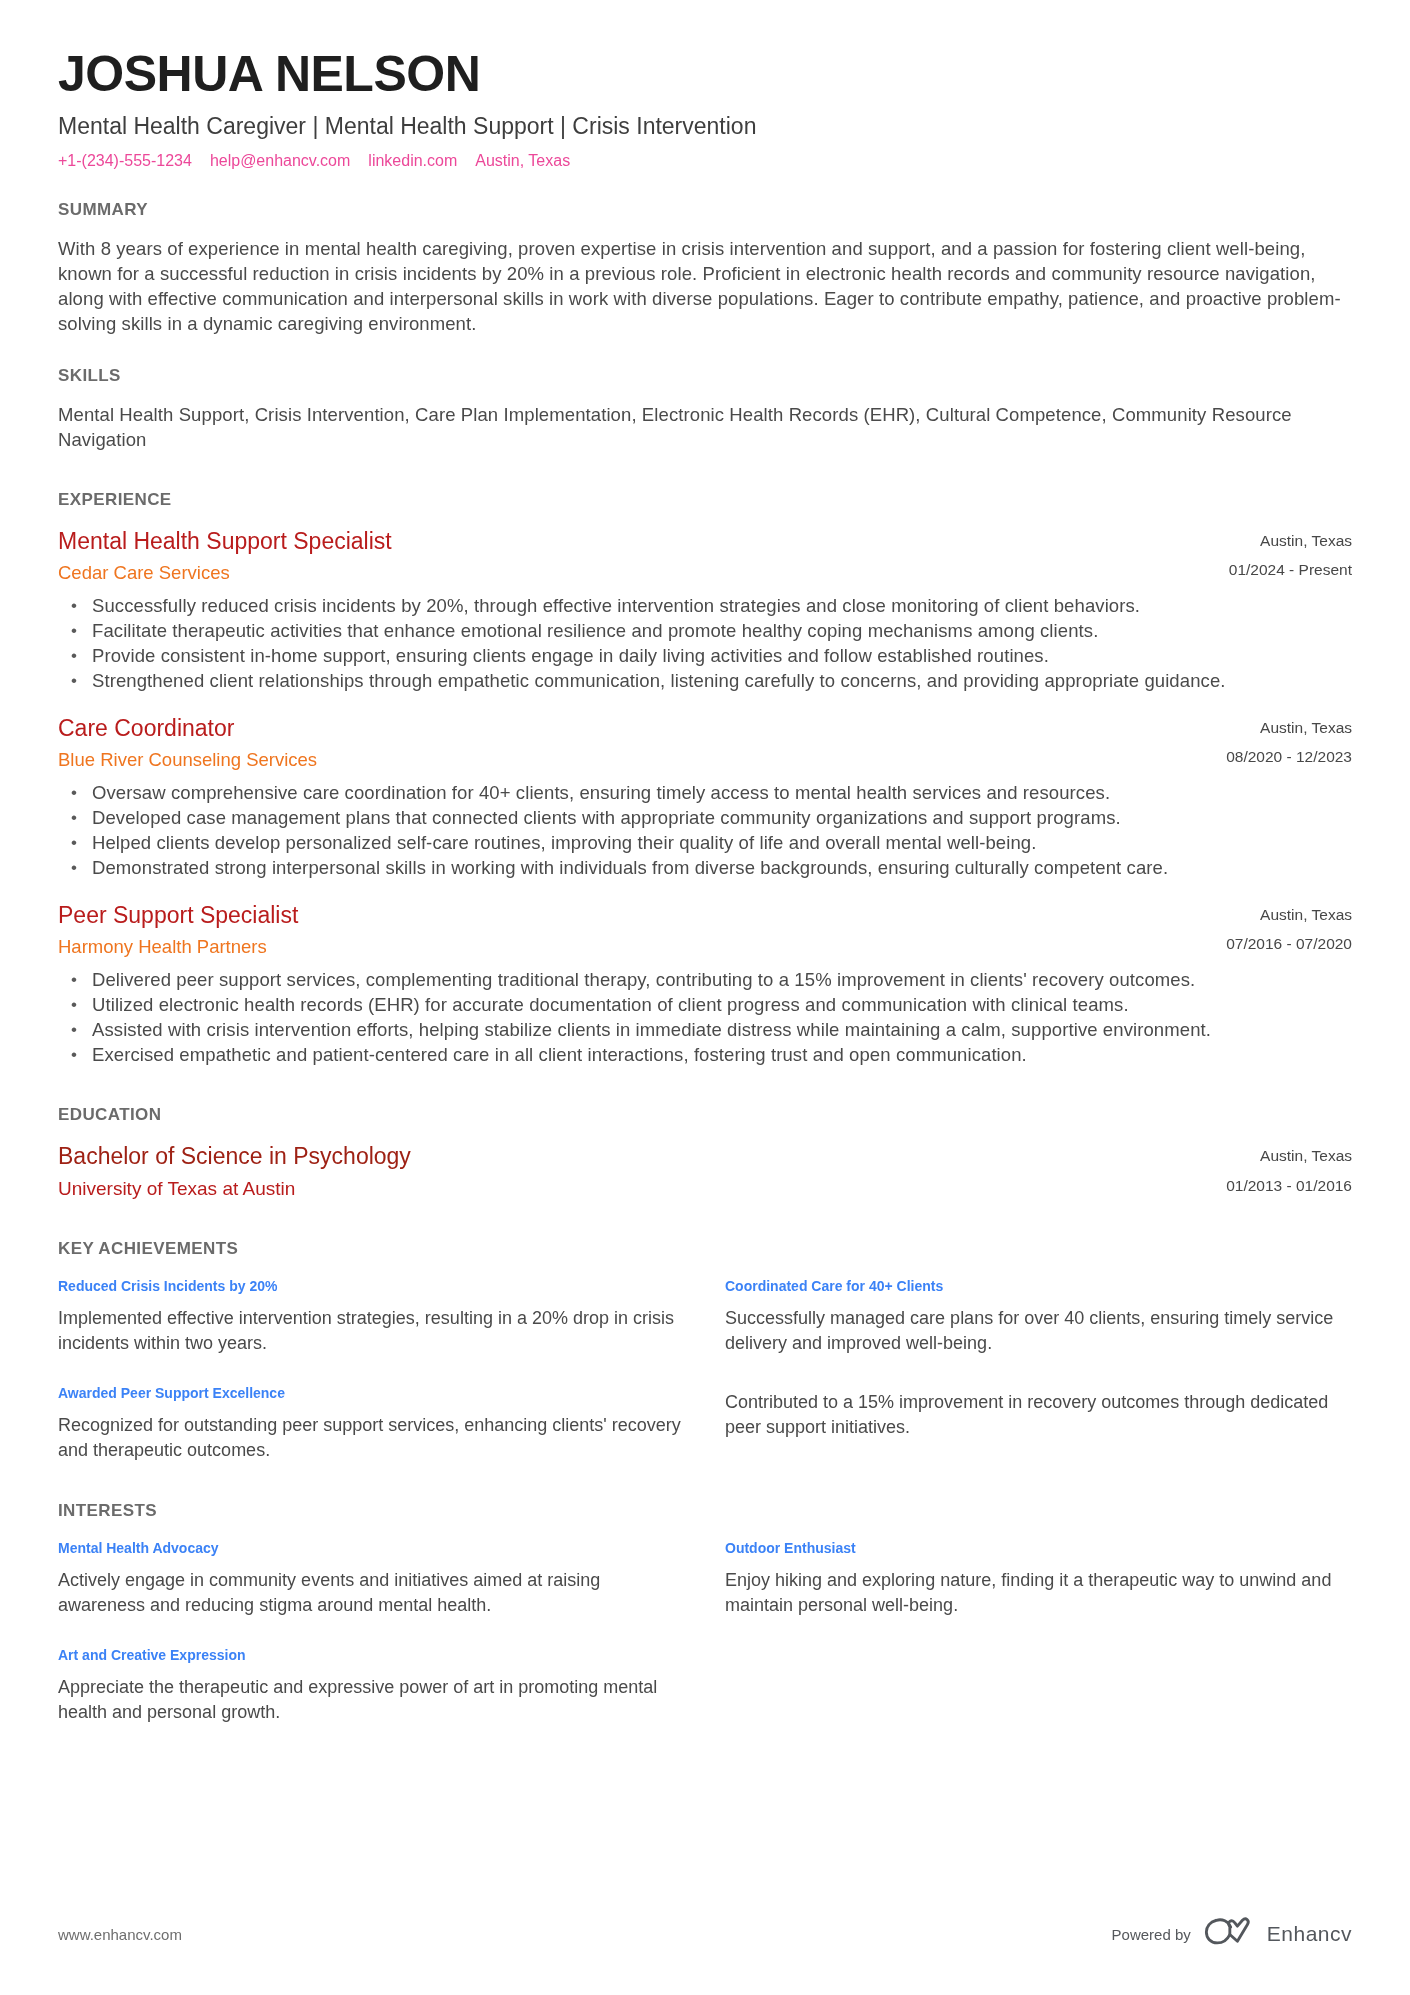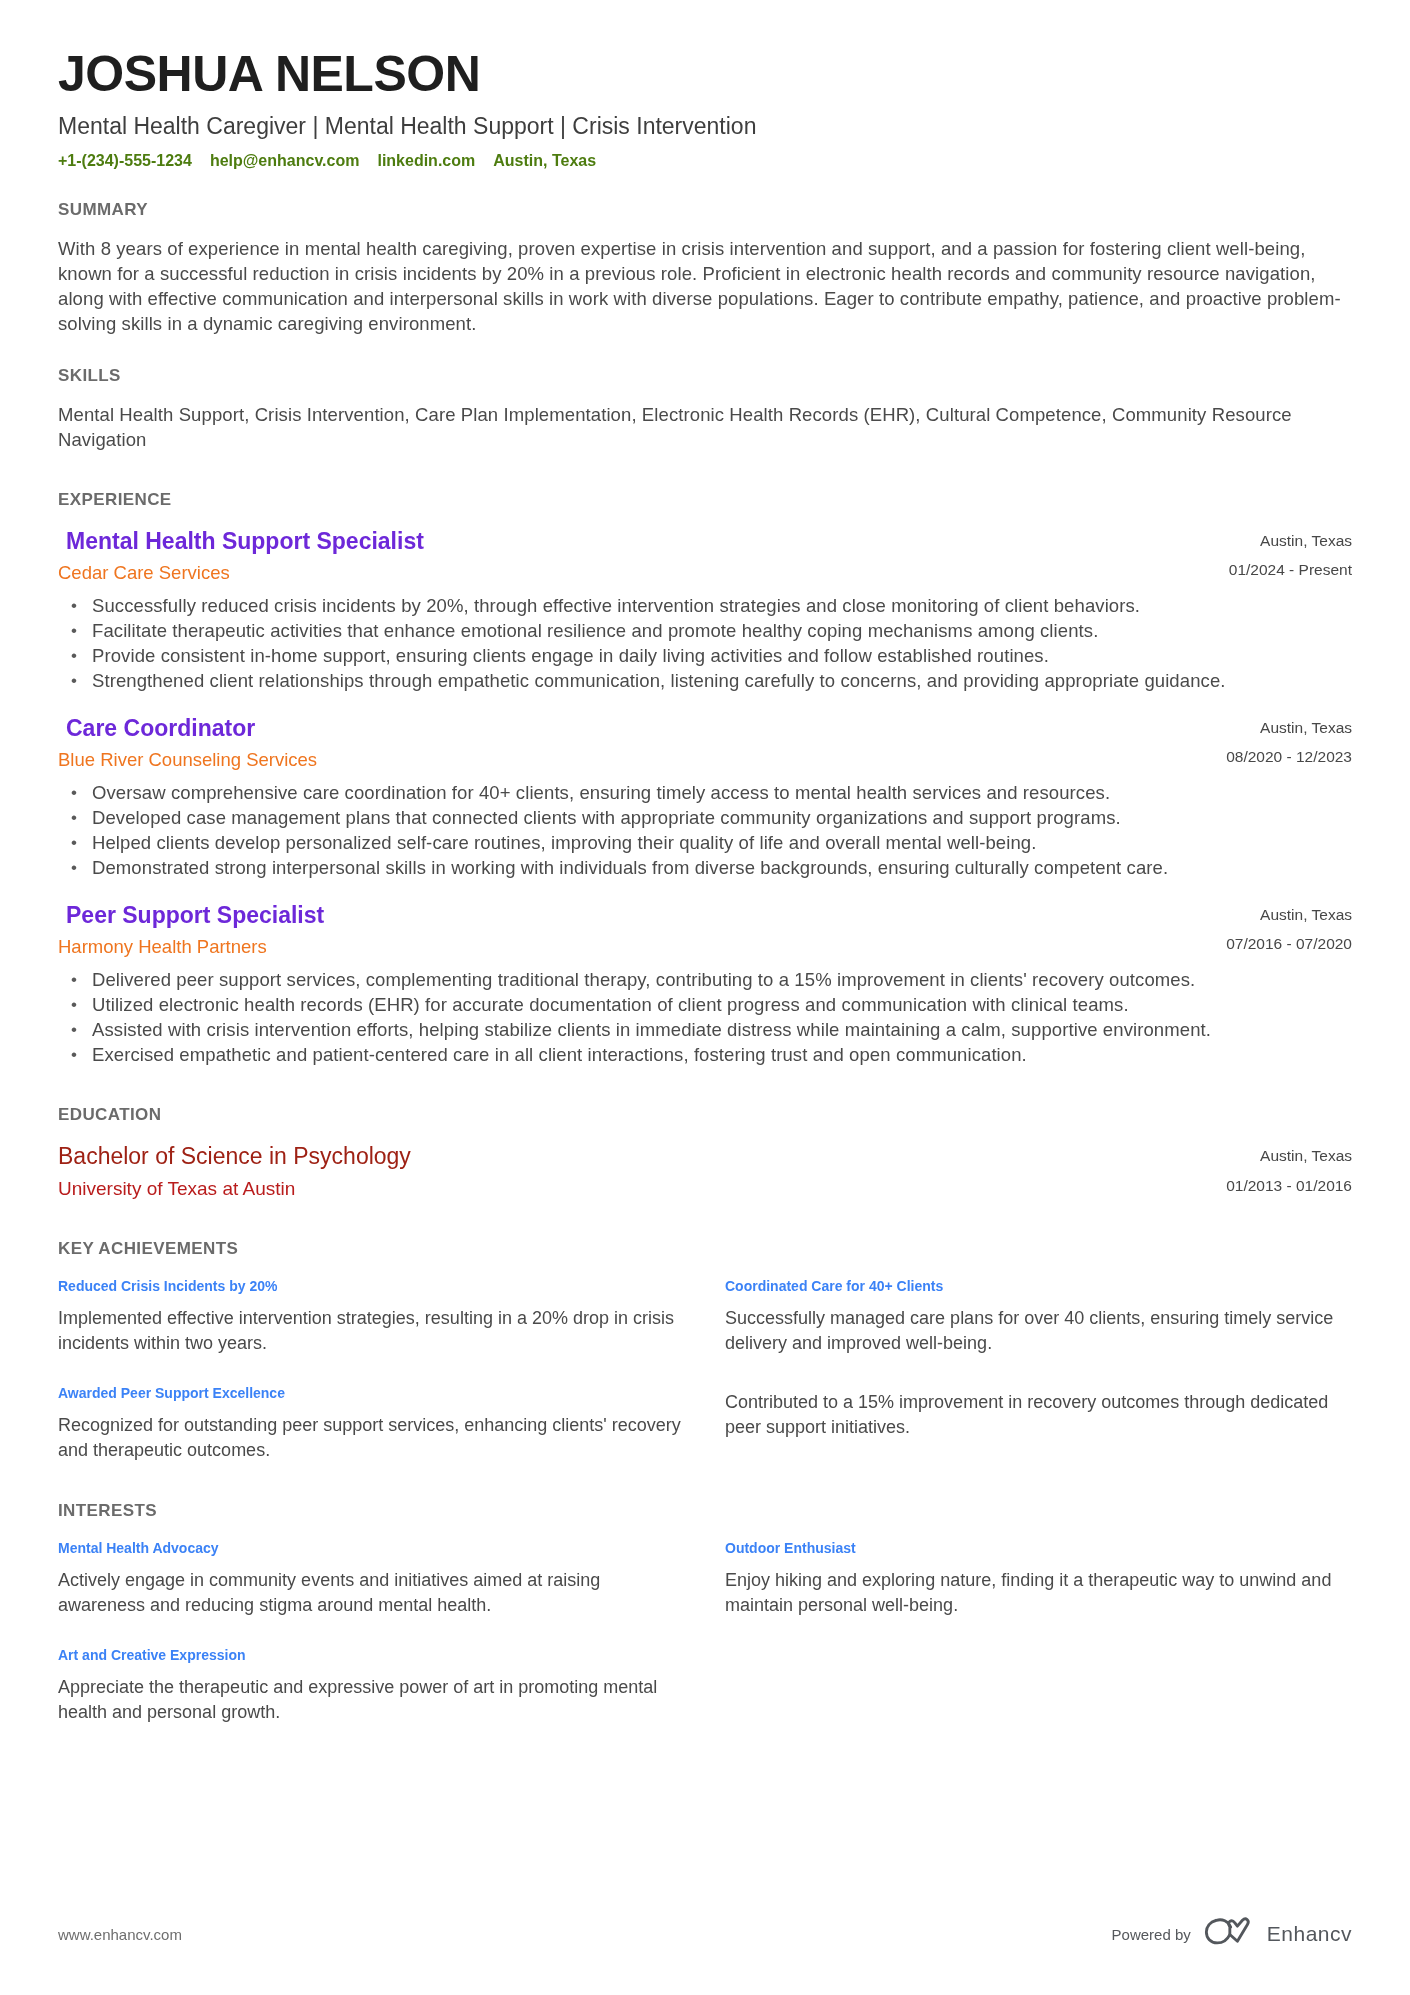--- a/index.html
+++ b/index.html
@@ -10,37 +10,37 @@
     padding:46px 58px 0 58px;
     font-family:"Liberation Sans", sans-serif;
     color:#4a4a4a;
   }
   
   .name {
     font-size:50px; font-weight:800; color:#1f1f1f;
     letter-spacing:-0.5px; line-height:1.12;
   }
   .subtitle { font-size:23px; color:#3e3e3e; margin-top:10px; line-height:1.3; }
-  .contact { margin-top:10px; font-size:16px; color:#4d7c0f; font-weight:700; }
+  .contact { margin-top:10px; font-size:16px; color:#ec4899; font-weight:400; }
   .contact span { margin-right:18px; }
   
   section { margin-top:30px; }
   section.exp, section.edu, section.ach, section.int { margin-top:38px; }
   h2.sec-h {
     font-size:17px; font-weight:700; color:#6b6b6b;
     letter-spacing:0.4px; margin-bottom:16px;
   }
   p.body, li {
     font-size:18.5px; line-height:25px; color:#4a4a4a; letter-spacing:0.1px;
   }
   
   .job { margin-top:20px; }
   .job:first-of-type { margin-top:0; }
   .row { display:flex; justify-content:space-between; align-items:center; }
-  .job-title { font-size:23px; font-weight:700; color:#6d28d9; line-height:30px;margin-left:8px; }
+  .job-title { font-size:23px; font-weight:400; color:#b91c1c; line-height:30px; }
   .company { font-size:18.5px; font-weight:500; color:#ef751f; margin-top:5px; line-height:24px; }
   .meta { font-size:15.5px; color:#474747; white-space:nowrap; }
   ul.bullets { list-style:none; margin-top:9px; }
   ul.bullets li { position:relative; padding-left:34px; line-height:24px; margin-top:1px; }
   ul.bullets li::before {
     content:"•"; position:absolute; left:13px; top:0;
     color:#5a5a5a; font-size:17px;
   }
   
   .degree { font-size:23px; font-weight:500; color:#9e2114; line-height:30px; }

